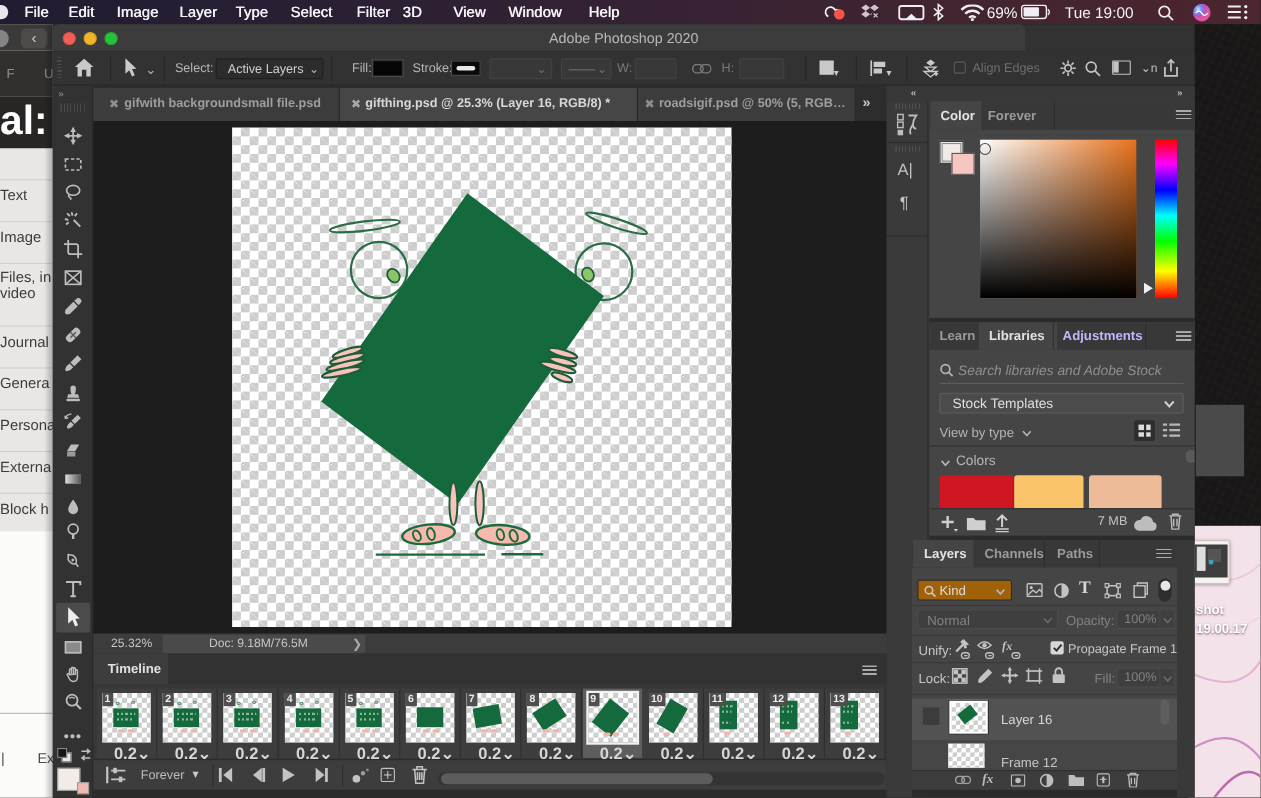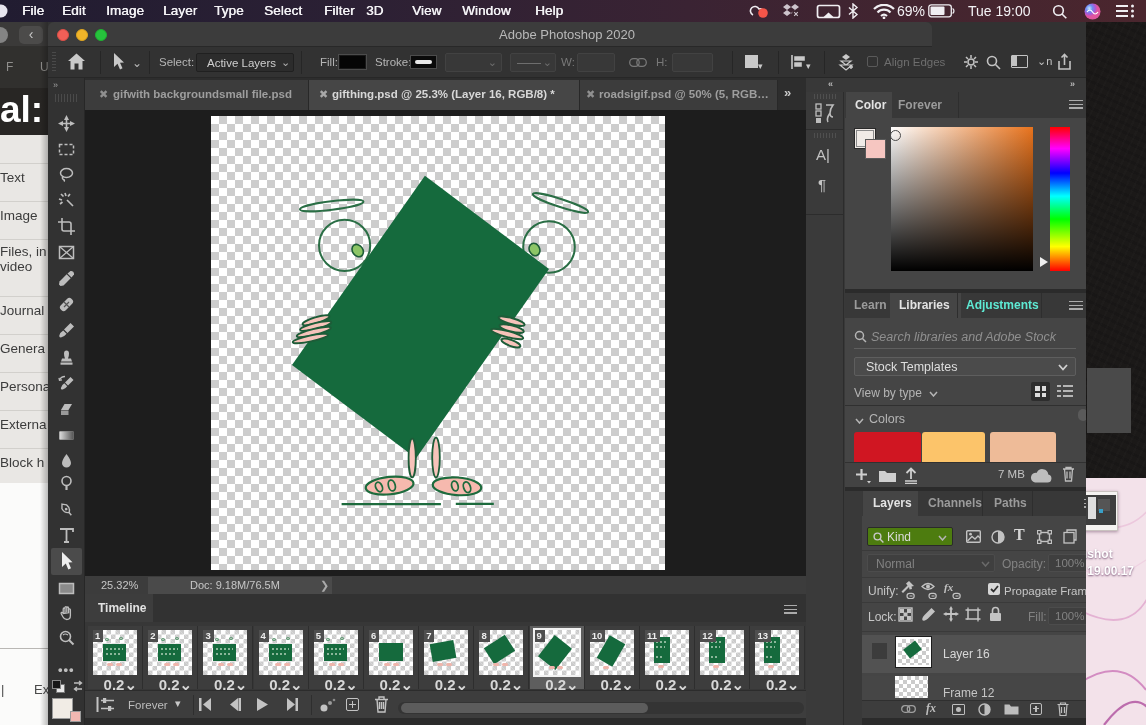--- a/index.html
+++ b/index.html
@@ -667,21 +667,21 @@
           </svg>
     </div>
     <div class="abs" style="left:39px;top:211px;width:241px;height:4px;background:#2b2b2b"></div>
 
     <div class="abs" style="left:39px;top:215px;width:241px;height:194px;background:#454545;overflow:hidden">
       <div class="abs" style="left:0;top:0;width:241px;height:25px;background:#383838">
         <span class="abs" style="left:9px;top:5px;color:#9b9b9b;font-size:12px;font-weight:bold">Learn</span>
         <div class="abs" style="left:45px;top:0;width:71px;height:25px;background:#454545">
               <span class="abs" style="left:9px;top:5px;color:#e3e3e3;font-size:12px;font-weight:bold">Libraries</span>
             </div>
-        <span class="abs" style="left:121px;top:5px;color:#5eead4;font-size:12px;font-weight:bold">Adjustments</span>
+        <span class="abs" style="left:121px;top:5px;color:#c4b5fd;font-size:12px;font-weight:bold">Adjustments</span>
         <div class="abs" style="left:112px;top:0;width:1px;height:25px;background:#2e2e2e"></div>
         <div class="abs" style="left:196px;top:0;width:1px;height:25px;background:#2e2e2e"></div>
         <div class="hamb" style="left:224px;top:8px;width:14px"></div>
       </div>
       <svg class="abs" style="left:9px;top:37px" width="13" height="13" viewBox="0 0 13 13">
             <circle cx="5.5" cy="5.5" r="4" fill="none" stroke="#b5b5b5" stroke-width="1.5"></circle>
             <path d="M8.5 8.5 L12 12" stroke="#b5b5b5" stroke-width="1.5"></path>
           </svg>
       <span class="abs" style="left:26px;top:37px;color:#8f8f8f;font-size:12.5px;font-style:italic">Search libraries and Adobe Stock</span>
       <div class="abs" style="left:9px;top:55px;width:222px;height:1px;background:#5f5f5f"></div>
@@ -729,33 +729,33 @@
         <svg class="abs" style="left:184px;top:6px" width="24" height="14" viewBox="0 0 24 14">
               <path d="M6 13.5 h12.5 a4 4 0 0 0 0.8-7.9 A6 6 0 0 0 7.8 3.8 A4.6 4.6 0 0 0 6 13.5 Z" fill="#bdbdbd"></path>
             </svg>
         <svg class="abs" style="left:217px;top:3px" width="13" height="16" viewBox="0 0 13 16">
               <path d="M1 3 H12 M4 3 V1.5 H9 V3 M2.5 3 L3.5 15 H9.5 L10.5 3 M5 5.5 V12.5 M8 5.5 V12.5" fill="none" stroke="#bdbdbd" stroke-width="1.3"></path>
             </svg>
       </div>
     </div>
     <div class="abs" style="left:39px;top:409px;width:241px;height:4px;background:#2b2b2b"></div>
 
-    <div class="abs" style="left:56px;top:413px;width:241px;height:234px;background:#454545;overflow:hidden">
+    <div class="abs" style="left:23px;top:413px;width:241px;height:234px;background:#454545;overflow:hidden">
       <div class="abs" style="left:0;top:0;width:241px;height:25px;background:#383838">
         <div class="abs" style="left:1px;top:0;width:55px;height:25px;background:#454545">
               <span class="abs" style="left:10px;top:5px;color:#e3e3e3;font-size:12px;font-weight:bold">Layers</span>
             </div>
         <span class="abs" style="left:66px;top:5px;color:#9b9b9b;font-size:12px;font-weight:bold">Channels</span>
         <span class="abs" style="left:132px;top:5px;color:#9b9b9b;font-size:12px;font-weight:bold">Paths</span>
         <div class="abs" style="left:120px;top:0;width:1px;height:25px;background:#2e2e2e"></div>
         <div class="abs" style="left:170px;top:0;width:1px;height:25px;background:#2e2e2e"></div>
         <div class="hamb" style="left:222px;top:8px;width:14px"></div>
       </div>
 
-      <div class="abs" style="left:5px;top:36px;width:86px;height:19px;background:#4d7c0f;border:1px solid #2a2a2a;border-radius:2px">
+      <div class="abs" style="left:5px;top:36px;width:86px;height:19px;background:#a16207;border:1px solid #2a2a2a;border-radius:2px">
         <svg class="abs" style="left:5px;top:4px" width="11" height="11" viewBox="0 0 11 11">
               <circle cx="4.5" cy="4.5" r="3.4" fill="none" stroke="#c9c9c9" stroke-width="1.4"></circle>
               <path d="M7 7 L10.4 10.4" stroke="#c9c9c9" stroke-width="1.4"></path>
             </svg>
         <span class="abs" style="left:19px;top:2px;color:#dcdcdc;font-size:12px">Kind</span>
         <svg class="abs" style="left:70px;top:7px" width="9" height="6" viewBox="0 0 9 6">
               <path d="M1 1 L4.5 5 L8 1" fill="none" stroke="#b5b5b5" stroke-width="1.5"></path>
             </svg>
       </div>
       <svg class="abs" style="left:104px;top:39px" width="15" height="13" viewBox="0 0 15 13">

